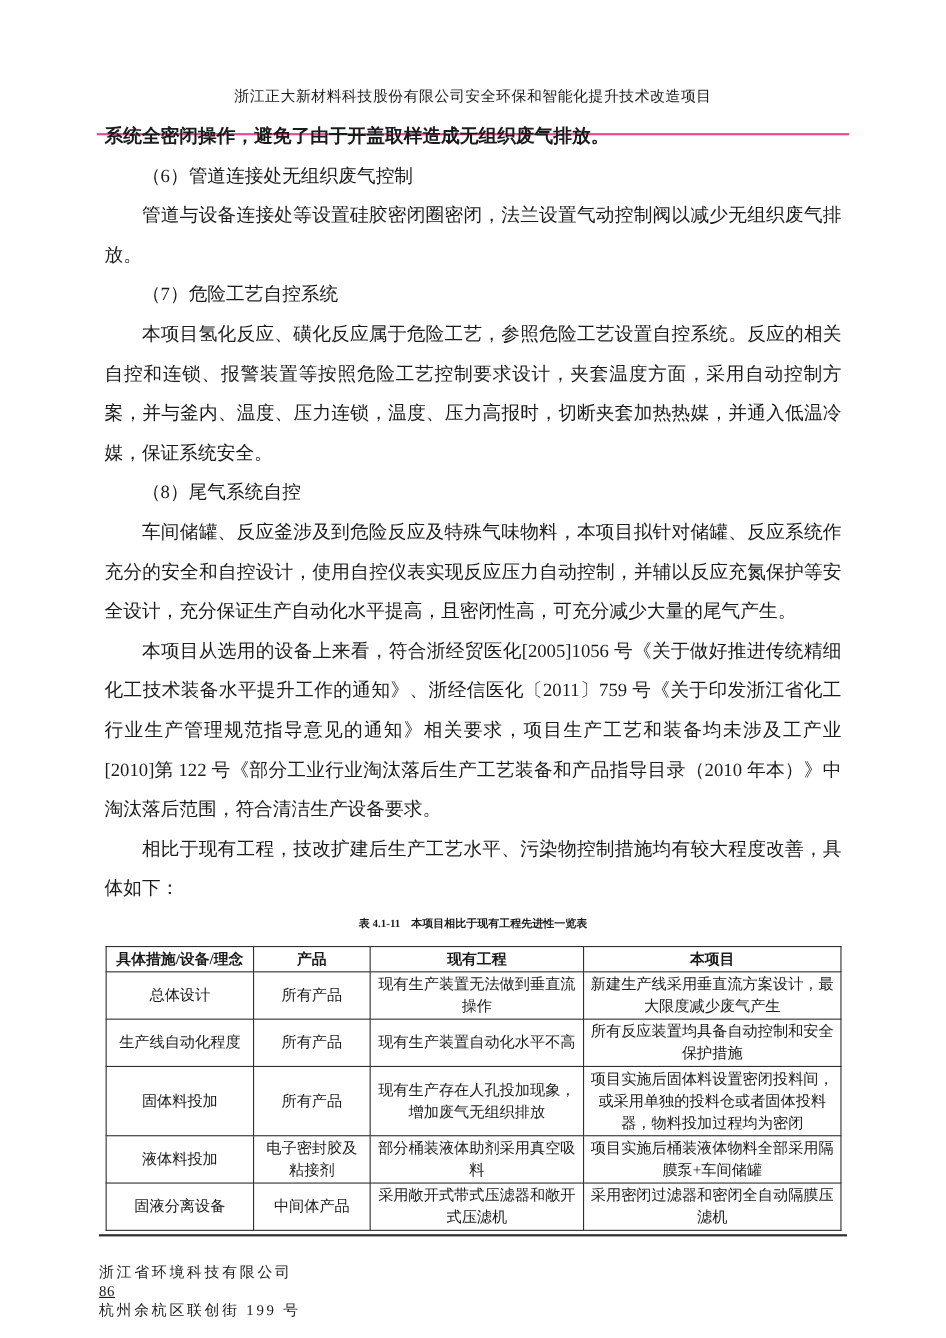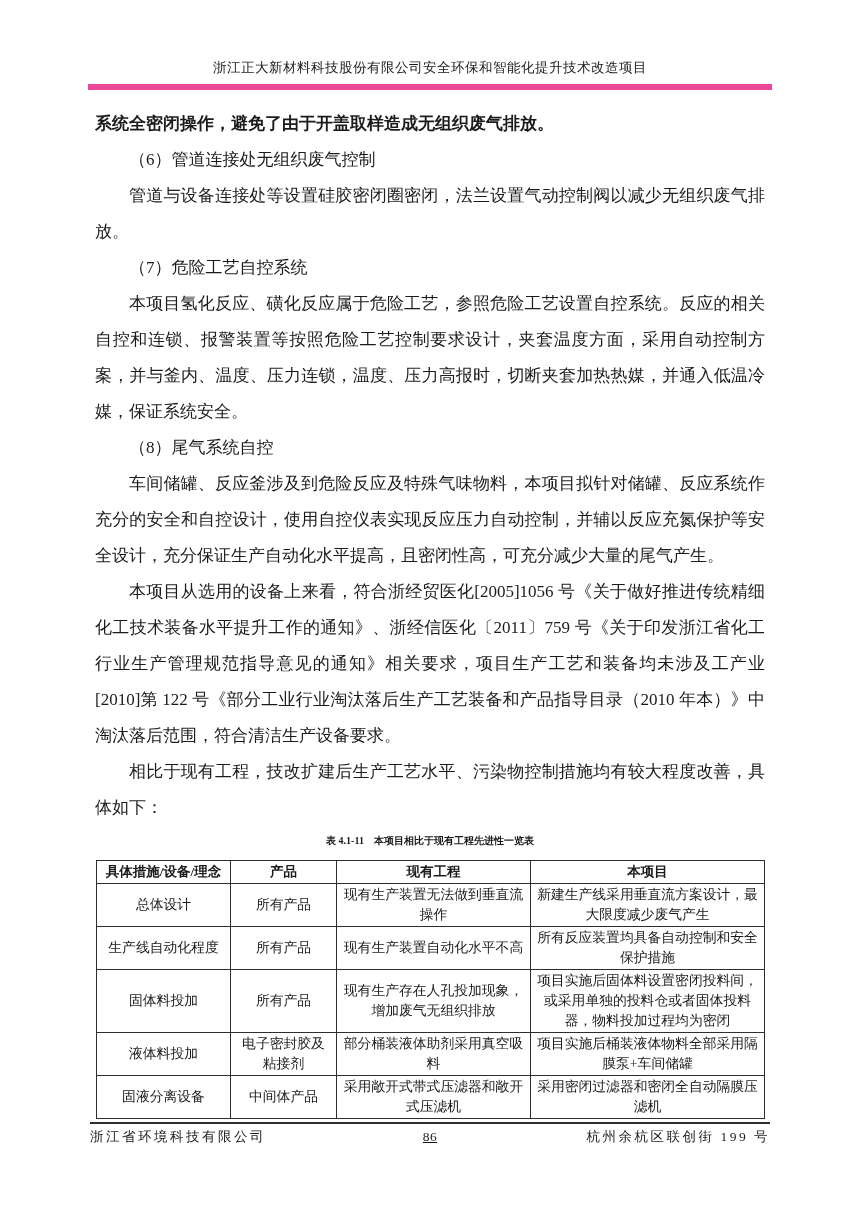--- a/index.html
+++ b/index.html
@@ -7,28 +7,28 @@
     position: relative;
     width: 860px;
     height: 1216px;
     background: #ffffff;
     font-family: "Liberation Serif", "DejaVu Serif", serif;
     color: #1b1b1b;
     overflow: hidden;
   }
   .header {
     position: absolute;
-    top: 59px;
+    top: 79px;
     left: 88px;
     width: 684px;
     text-align: center;
     font-size: 13.5px;
     line-height: 17px;
-    padding-bottom: 8px;
-    border-bottom: 6px solid #ec4899;
+    padding-bottom: 25px;
+    border-bottom: 2px solid #ec4899;
     letter-spacing: 0.5px;
   }
   .doc-body {
     position: absolute;
     top: 106px;
     left: 95px;
     width: 670px;
     height: 722px;
     overflow: hidden;
     font-size: 17px;
@@ -70,24 +70,25 @@
     height: 20px;
     line-height: 18px;
     padding: 1px 3px;
   }
   .footer {
     position: absolute;
     top: 1122px;
     left: 90px;
     width: 680px;
     border-top: 2.5px solid #2e2e2e;
-    padding-top: 4px;
+    padding-top: 24px;
     display: flex;
     align-items: baseline;
     font-size: 13.5px;
+    flex-direction: column;
   }
   .footer-left  { flex: 1; text-align: left;  letter-spacing: 2.5px; }
   .footer-center{ flex: 0 0 auto; text-align: center; letter-spacing: 0.5px; text-decoration: underline; }
   .footer-right { flex: 1; text-align: right; letter-spacing: 2.5px; }
 </style>
 </head>
 <body>
 
 <div class="page">
 

